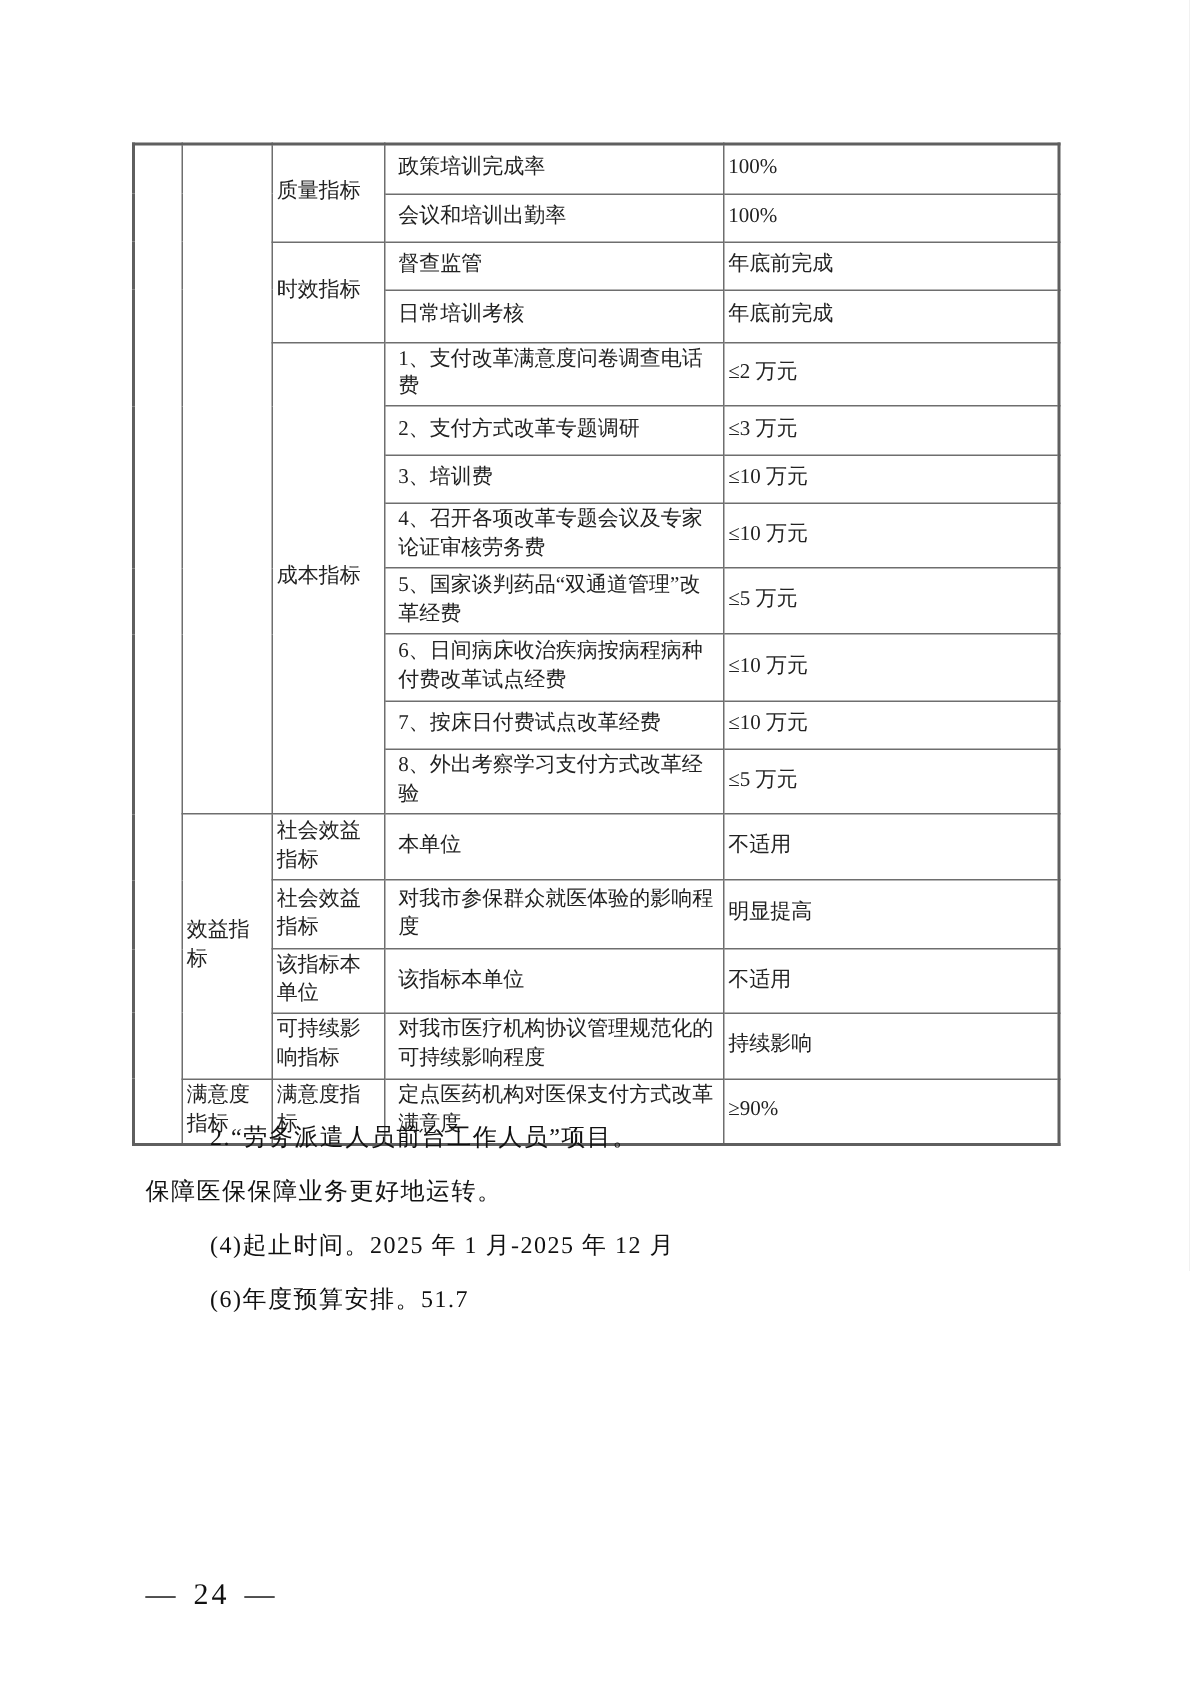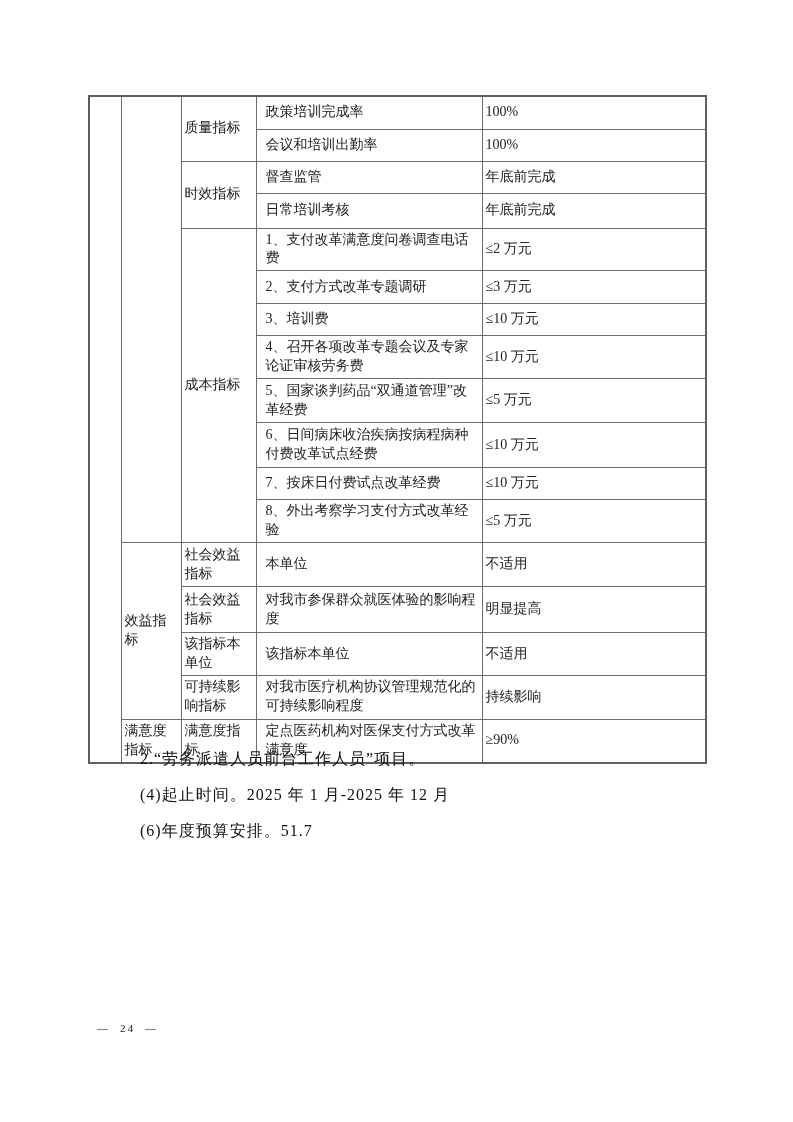--- a/index.html
+++ b/index.html
@@ -47,22 +47,22 @@
     letter-spacing: 1px;
     color: #111;
   }
   .body-text .line { white-space: nowrap; }
   .body-text .indent { padding-left: 43px; }
 
   
   .page-footer {
     position: absolute;
     left: 97px;
-    top: 1022px;
-    font-size: 11px;
+    top: 1052px;
+    font-size: 20px;
     color: #111;
     letter-spacing: 2px;
   }
   .page-footer .num { padding: 0 10px; }
 </style>
 </head>
 <body>
 
 <div class="page">
 
@@ -153,20 +153,21 @@
         <td class="c-center">满意度指标</td>
         <td class="c-center">满意度指标</td>
         <td class="c-left">定点医药机构对医保支付方式改革满意度</td>
         <td class="c-center">≥90%</td>
       </tr>
     </tbody>
   </table>
 
   <div class="body-text">
     <div class="line indent">2.“劳务派遣人员前台工作人员”项目。</div>
+    <div class="line">保障医保保障业务更好地运转。</div>
     <div class="line indent">(4)起止时间。2025 年 1 月-2025 年 12 月</div>
     <div class="line indent">(6)年度预算安排。51.7</div>
   </div>
 
   <div class="page-footer">
     <span>—</span><span class="num">24</span><span>—</span>
   </div>
 
 </div>
 

